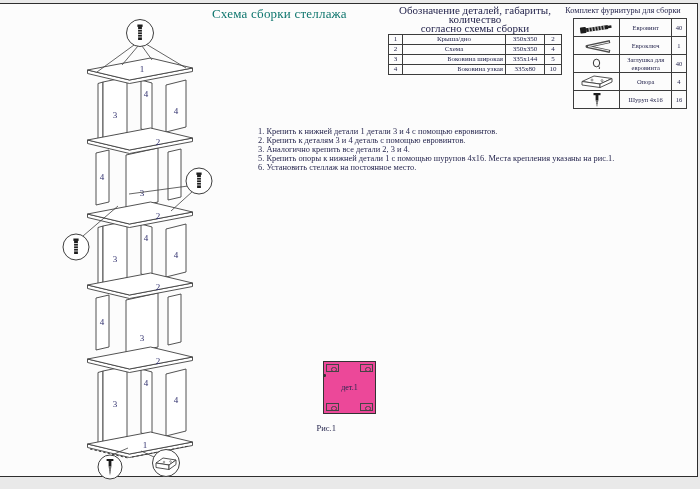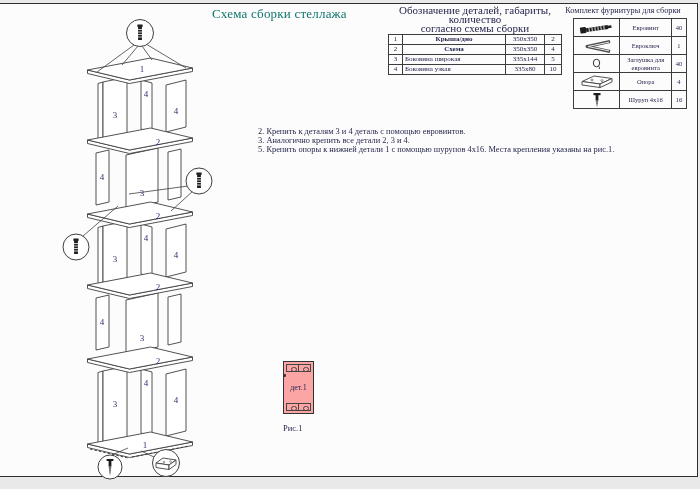--- a/index.html
+++ b/index.html
@@ -9,46 +9,46 @@
         border:1.6px solid #2e2e2e;border-left:none;box-sizing:border-box;}
   .title{position:absolute;left:212px;top:6px;font-size:13px;color:#0f766e;letter-spacing:.2px;}
   
   .parts{position:absolute;left:386px;top:6px;width:178px;text-align:center;}
   .parts-head{font-size:11px;line-height:8.8px;}
   table{border-collapse:collapse;}
   .parts table{margin:2px auto 0;}
   .parts td{border:0.9px solid #3c3c3c;font-size:7px;line-height:1;padding:1px 2px;color:#26264e;}
   .c-num{width:9px;text-align:center;}
   .c-name{width:98px;}
-  .c-name.center{text-align:center;font-weight:bold;}
-  .c-name.left{text-align:left;}
+  .c-name.center{text-align:center;}
+  .c-name.left{text-align:right;}
   .c-size{width:34px;}
   .c-qty{width:12px;text-align:center;}
   
   .hw{position:absolute;left:559px;top:6px;width:128px;}
   .hw-title{font-size:8.2px;text-align:center;}
   .hw table{margin:3px 0 0 14px;}
   .hw td{border:0.9px solid #3c3c3c;font-size:6.5px;line-height:1.15;text-align:center;
          height:17px;padding:0 1px;color:#26264e;}
   .hw-icon{width:44px;} .hw-name{width:52px;} .hw-qty{width:13px;}
   .hw-icon svg{display:block;margin:0 auto;}
   
   .instructions{position:absolute;left:258px;top:127px;font-size:8.4px;line-height:9px;
                 color:#26264e;}
   .instructions div{white-space:nowrap;}
   
   .fig{position:absolute;left:283px;top:361px;}
-  .fig-square{position:relative;width:31px;height:53px;border:1.4px solid #333;background:#fca5a5;box-sizing:border-box;}
+  .fig-square{position:relative;width:53px;height:53px;border:1.4px solid #333;background:#ec4899;box-sizing:border-box;margin-left:40px;}
   .plate{position:absolute;width:13px;height:8px;border:0.9px solid #444;box-sizing:border-box;}
   .plate .hole{position:absolute;left:4px;top:1.5px;width:3.5px;height:3.5px;border:0.8px solid #444;border-radius:50%;}
   .plate.tl{left:2px;top:2px;} .plate.tr{right:2px;top:2px;}
   .plate.bl{left:2px;bottom:2px;} .plate.br{right:2px;bottom:2px;}
   .edge-dot{position:absolute;left:-1px;top:12px;width:2.5px;height:2.5px;background:#333;border-radius:50%;}
   .fig-label{position:absolute;left:0;top:21px;width:100%;text-align:center;font-size:8px;color:#26264e;}
-  .fig-caption{position:absolute;left:283px;top:423px;width:53px;text-align:left;font-size:8.5px;color:#26264e;}
+  .fig-caption{position:absolute;left:283px;top:423px;width:53px;text-align:right;font-size:8.5px;color:#26264e;}
   #tower-svg{position:absolute;left:40px;top:14px;}
 </style>
 </head>
 <body>
 
 <div id="stage">
   <div class="page"></div>
 
   <div class="title">Схема сборки стеллажа</div>
 
@@ -148,23 +148,25 @@
           </svg>
         </td>
         <td class="hw-name">Шуруп 4x16</td>
         <td class="hw-qty">16</td>
       </tr>
     </tbody>
       </table>
   </div>
 
   <div class="instructions">
+    <div>1. Крепить к нижней детали 1 детали 3 и 4 с помощью евровинтов.</div>
     <div>2. Крепить к деталям 3 и 4 деталь с помощью евровинтов.</div>
     <div>3. Аналогично крепить все детали 2, 3 и 4.</div>
     <div>5. Крепить опоры к нижней детали 1 с помощью шурупов 4x16. Места крепления указаны на рис.1.</div>
+    <div>6. Установить стеллаж на постоянное место.</div>
   </div>
 
   <div class="fig">
     <div class="fig-square">
       <div class="plate tl">
           <div class="hole"></div>
         </div>
       <div class="plate tr">
           <div class="hole"></div>
         </div>

